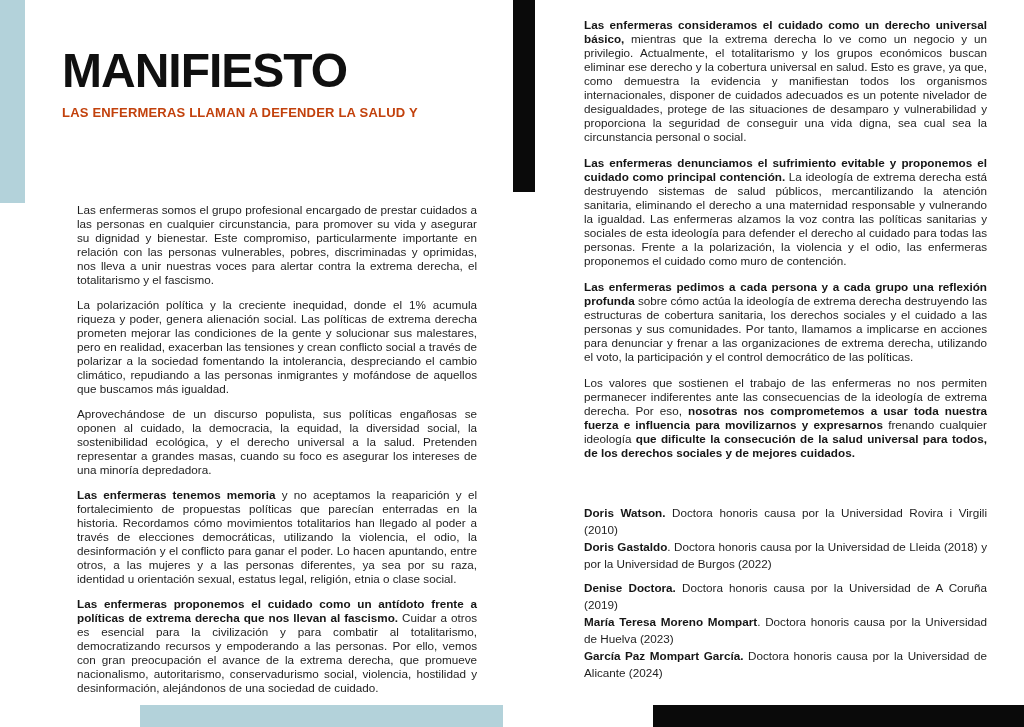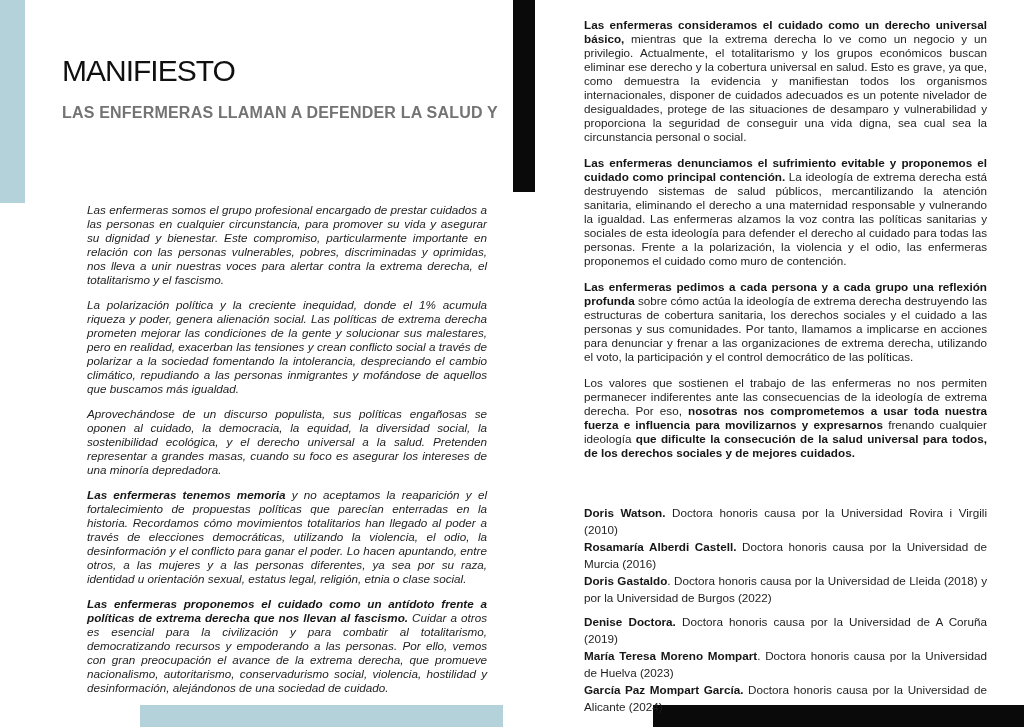--- a/index.html
+++ b/index.html
@@ -15,35 +15,35 @@
     color:var(--text);
   }
   .deco{position:absolute;}
   .deco-blue-left{left:0;top:0;width:25px;height:203px;background:var(--accent-blue);}
   .deco-black-center{left:513px;top:0;width:22px;height:192px;background:var(--ink);}
   .deco-blue-bottom{left:140px;top:705px;width:363px;height:22px;background:var(--accent-blue);}
   .deco-black-bottom{left:653px;top:705px;width:371px;height:22px;background:var(--ink);}
 
   .header{position:absolute;left:62px;top:48px;width:450px;color:var(--ink);}
   .title{
-    margin:0;font-size:30px;line-height:46px;font-weight:normal;
+    margin:0;font-size:48px;line-height:46px;font-weight:bold;
     letter-spacing:-1px;color:#101010;
   }
   .subtitle{
-    margin:11px 0 0 0;font-size:16px;line-height:16.5px;font-weight:bold;
-    letter-spacing:0.2px;color:#737373;
+    margin:11px 0 0 0;font-size:13px;line-height:16.5px;font-weight:bold;
+    letter-spacing:0.2px;color:#c2410c;
   }
 
   .col{
     position:absolute;
     font-size:11.7px;line-height:14px;
     text-align:justify;
   }
   .col p{margin:0 0 11px 0;}
-  .col-left{left:87px;top:203px;width:400px;font-style:italic;}
+  .col-left{left:77px;top:203px;width:400px;}
   .col-right{left:584px;top:18px;width:403px;}
   .col-right p{margin-bottom:12px;}
   .b{font-weight:bold;color:#161616;}
 
   .signatories{margin-top:45px;line-height:16.5px;}
   .signatories p{margin:0 0 1px 0;}
   .signatories p.group-break{margin-top:8px;}
 </style>
 </head>
 <body>
@@ -69,21 +69,20 @@
   </div>
 
   <div class="col col-right">
     <p><span class="b">Las enfermeras consideramos el cuidado como un derecho universal básico,</span><span> mientras que la extrema derecha lo ve como un negocio y un privilegio. Actualmente, el totalitarismo y los grupos económicos buscan eliminar ese derecho y la cobertura universal en salud. Esto es grave, ya que, como demuestra la evidencia y manifiestan todos los organismos internacionales, disponer de cuidados adecuados es un potente nivelador de desigualdades, protege de las situaciones de desamparo y vulnerabilidad y proporciona la seguridad de conseguir una vida digna, sea cual sea la circunstancia personal o social.</span></p>
     <p><span class="b">Las enfermeras denunciamos el sufrimiento evitable y proponemos el cuidado como principal contención.</span><span> La ideología de extrema derecha está destruyendo sistemas de salud públicos, mercantilizando la atención sanitaria, eliminando el derecho a una maternidad responsable y vulnerando la igualdad. Las enfermeras alzamos la voz contra las políticas sanitarias y sociales de esta ideología para defender el derecho al cuidado para todas las personas. Frente a la polarización, la violencia y el odio, las enfermeras proponemos el cuidado como muro de contención.</span></p>
     <p><span class="b">Las enfermeras pedimos a cada persona y a cada grupo una reflexión profunda</span><span> sobre cómo actúa la ideología de extrema derecha destruyendo las estructuras de cobertura sanitaria, los derechos sociales y el cuidado a las personas y sus comunidades. Por tanto, llamamos a implicarse en acciones para denunciar y frenar a las organizaciones de extrema derecha, utilizando el voto, la participación y el control democrático de las políticas.</span></p>
     <p><span>Los valores que sostienen el trabajo de las enfermeras no nos permiten permanecer indiferentes ante las consecuencias de la ideología de extrema derecha. Por eso, </span><span class="b">nosotras nos comprometemos a usar toda nuestra fuerza e influencia para movilizarnos y expresarnos</span><span> frenando cualquier ideología </span><span class="b">que dificulte la consecución de la salud universal para todos, de los derechos sociales y de mejores cuidados.</span></p>
 
     <div class="signatories">
       <p><span class="b">Doris Watson.</span><span> Doctora honoris causa por la Universidad Rovira i Virgili (2010)</span></p>
-      <p><span class="b">Rosamaría Alberdi Castell.</span><span> Doctora honoris causa por la Universidad de Murcia (2016)</span></p>
       <p><span class="b">Doris Gastaldo</span><span>. Doctora honoris causa por la Universidad de Lleida (2018) y por la Universidad de Burgos (2022)</span></p>
       <p class="group-break"><span class="b">Denise Doctora.</span><span> Doctora honoris causa por la Universidad de A Coruña (2019)</span></p>
       <p><span class="b">María Teresa Moreno Mompart</span><span>. Doctora honoris causa por la Universidad de Huelva (2023)</span></p>
       <p><span class="b">García Paz Mompart García.</span><span> Doctora honoris causa por la Universidad de Alicante (2024)</span></p>
     </div>
   </div>
 
 </div>
 
 </body></html>

